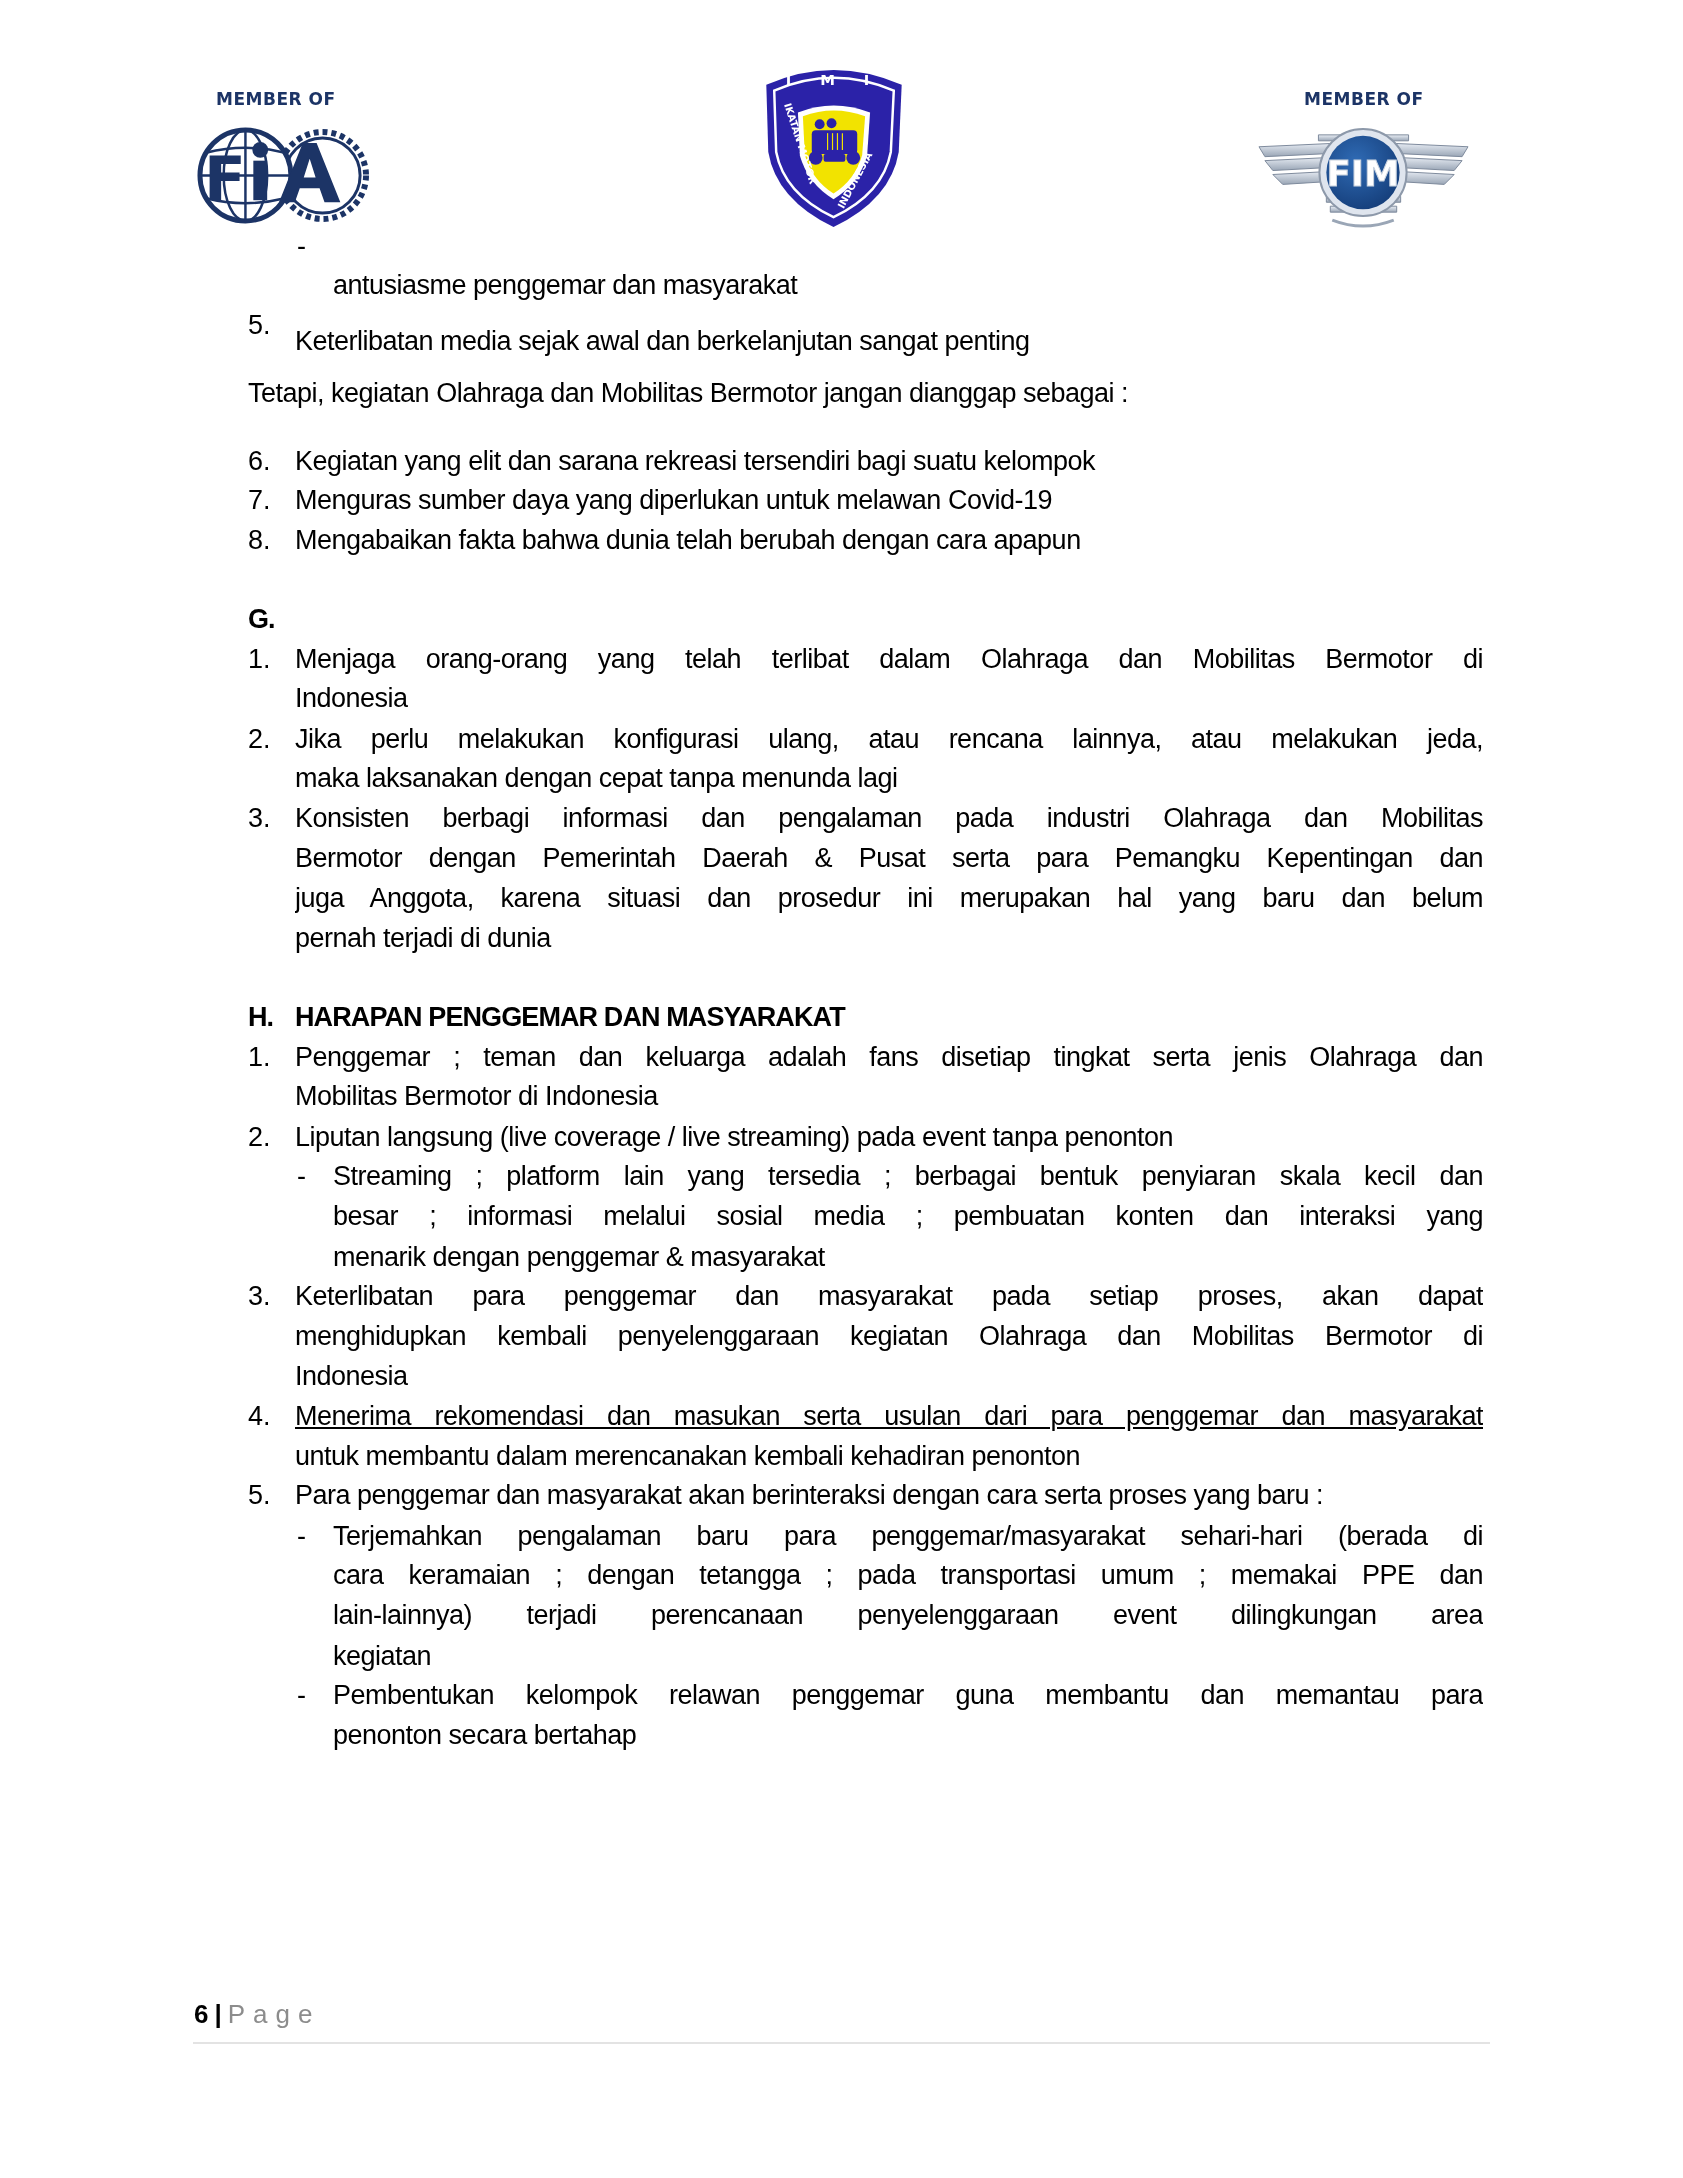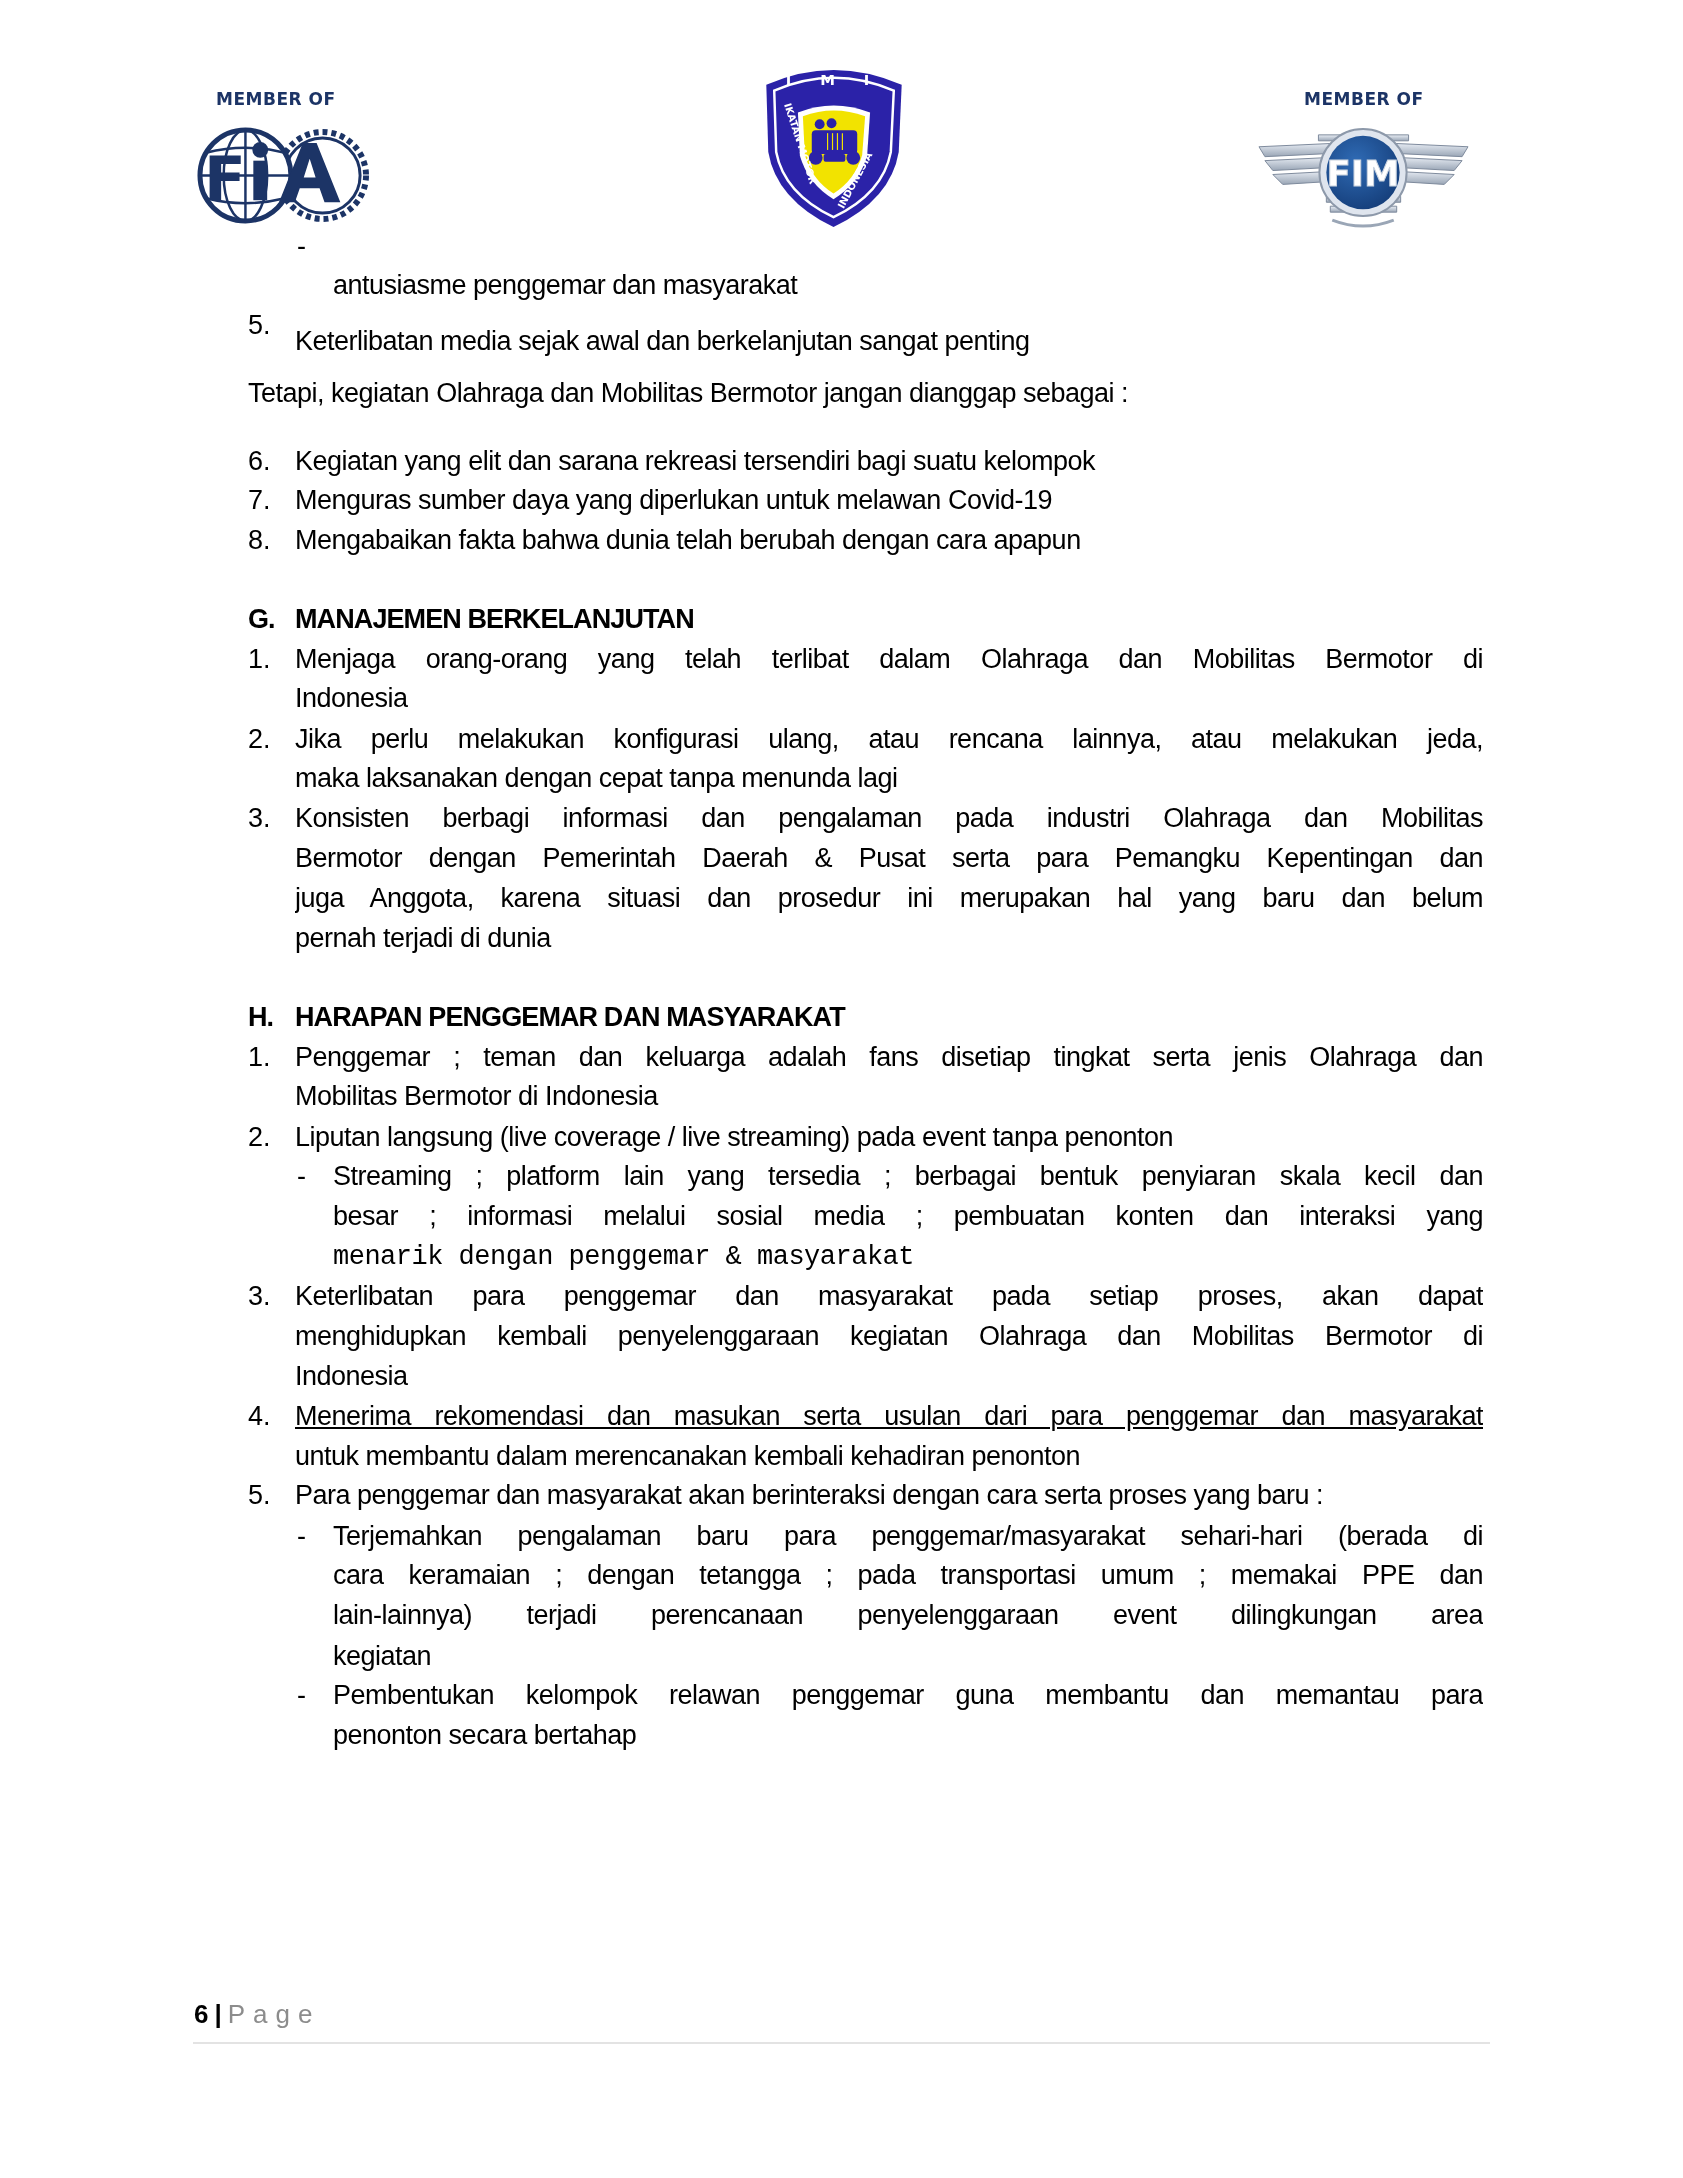--- a/index.html
+++ b/index.html
@@ -121,21 +121,20 @@
   <div class="ln t0" style="top:373px;">Tetapi, kegiatan Olahraga dan Mobilitas Bermotor jangan dianggap sebagai :</div>
 
   <div class="num" style="top:441px;">6.</div>
   <div class="ln t1" style="top:441px;">Kegiatan yang elit dan sarana rekreasi tersendiri bagi suatu kelompok</div>
   <div class="num" style="top:480px;">7.</div>
   <div class="ln t1" style="top:480px;">Menguras sumber daya yang diperlukan untuk melawan Covid-19</div>
   <div class="num" style="top:520px;">8.</div>
   <div class="ln t1" style="top:520px;">Mengabaikan fakta bahwa dunia telah berubah dengan cara apapun</div>
 
   <div class="num bold" style="top:599px;">G.</div>
-  <div class="ln t1 bold" style="top:599px;">MANAJEMEN BERKELANJUTAN</div>
 
   <div class="num" style="top:639px;">1.</div>
   <div class="ln t1 just" style="top:639px;">Menjaga orang-orang yang telah terlibat dalam Olahraga dan Mobilitas Bermotor di</div>
   <div class="ln t1" style="top:678px;">Indonesia</div>
 
   <div class="num" style="top:719px;">2.</div>
   <div class="ln t1 just" style="top:719px;">Jika perlu melakukan konfigurasi ulang, atau rencana lainnya, atau melakukan jeda,</div>
   <div class="ln t1" style="top:758px;">maka laksanakan dengan cepat tanpa menunda lagi</div>
 
   <div class="num" style="top:798px;">3.</div>
@@ -149,21 +148,21 @@
 
   <div class="num" style="top:1037px;">1.</div>
   <div class="ln t1 just" style="top:1037px;">Penggemar ; teman dan keluarga adalah fans disetiap tingkat serta jenis Olahraga dan</div>
   <div class="ln t1" style="top:1076px;">Mobilitas Bermotor di Indonesia</div>
 
   <div class="num" style="top:1117px;">2.</div>
   <div class="ln t1" style="top:1117px;">Liputan langsung (live coverage / live streaming) pada event tanpa penonton</div>
   <div class="dash" style="top:1156px;">-</div>
   <div class="ln t2 just" style="top:1156px;">Streaming ; platform lain yang tersedia ; berbagai bentuk penyiaran skala kecil dan</div>
   <div class="ln t2 just" style="top:1196px;">besar ; informasi melalui sosial media ; pembuatan konten dan interaksi yang</div>
-  <div class="ln t2" style="top:1237px;font-family:Liberation Mono, monospace;">menarik dengan penggemar &amp; masyarakat</div>
+  <div class="ln t2" style="top:1237px;">menarik dengan penggemar &amp; masyarakat</div>
 
   <div class="num" style="top:1276px;">3.</div>
   <div class="ln t1 just" style="top:1276px;">Keterlibatan para penggemar dan masyarakat pada setiap proses, akan dapat</div>
   <div class="ln t1 just" style="top:1316px;">menghidupkan kembali penyelenggaraan kegiatan Olahraga dan Mobilitas Bermotor di</div>
   <div class="ln t1" style="top:1356px;">Indonesia</div>
 
   <div class="num" style="top:1396px;">4.</div>
   <div class="ln t1 just" style="top:1396px;text-decoration:underline;">Menerima rekomendasi dan masukan serta usulan dari para penggemar dan masyarakat</div>
   <div class="ln t1" style="top:1436px;">untuk membantu dalam merencanakan kembali kehadiran penonton</div>
 

